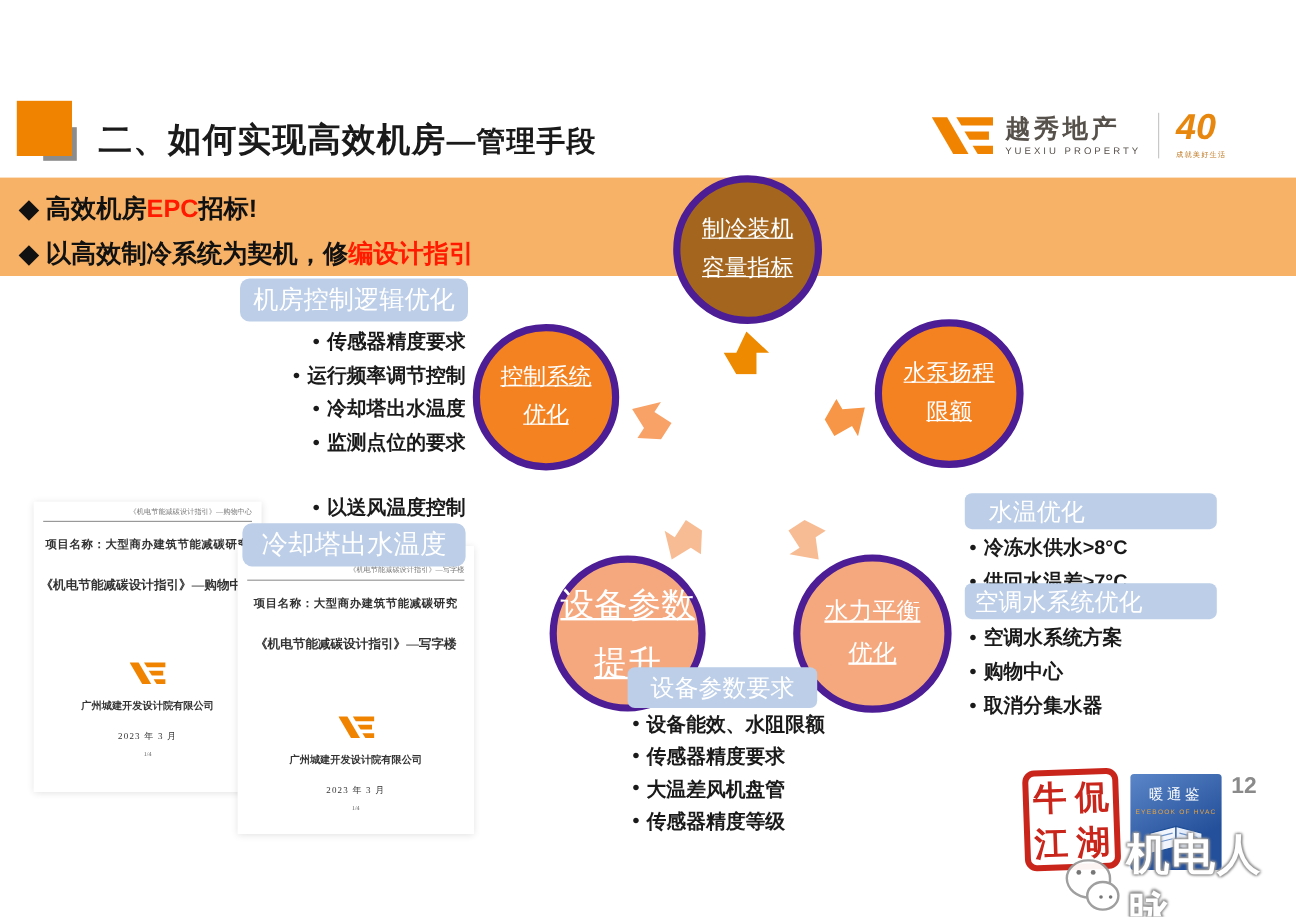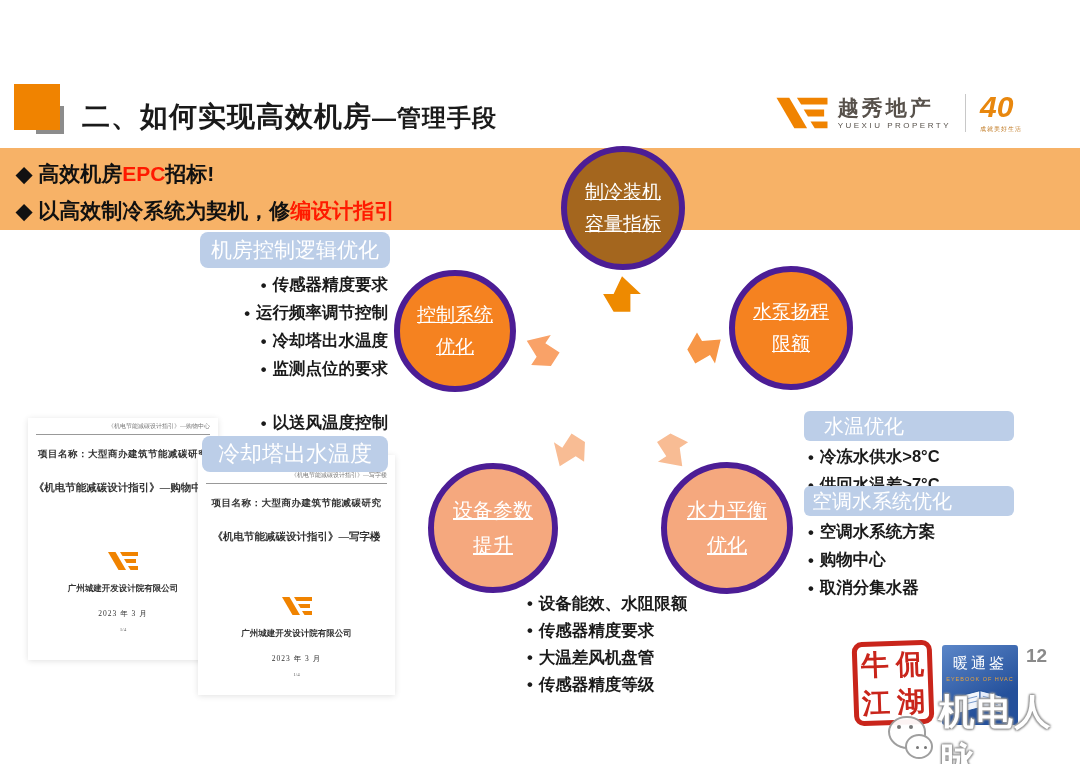--- a/index.html
+++ b/index.html
@@ -34,21 +34,21 @@
 
   
   .circle{position:absolute;border-radius:50%;color:#fff;display:flex;flex-direction:column;
           align-items:center;justify-content:center;text-align:center;border:6px solid #4c1d95;
           box-sizing:border-box;z-index:2;text-decoration:underline;}
   .c-top{left:561px;top:146px;width:124px;height:124px;background:var(--circle-top);font-size:19px;line-height:1.7;}
   .c-center{left:558px;top:319px;width:128px;height:128px;background:var(--circle-center);
             font-size:23px;font-weight:700;letter-spacing:1px;}
   .c-left{left:394px;top:270px;width:122px;height:122px;background:var(--circle-side);font-size:19px;line-height:1.7;}
   .c-right{left:729px;top:266px;width:124px;height:124px;background:var(--circle-side);font-size:19px;line-height:1.7;}
-  .c-bl{left:428px;top:463px;width:130px;height:130px;background:var(--circle-bottom);font-size:20px;line-height:1.75;}
+  .c-bl{left:458px;top:463px;width:130px;height:130px;background:var(--circle-bottom);font-size:28px;line-height:1.75;}
   .c-br{left:661px;top:462px;width:132px;height:132px;background:var(--circle-bottom);font-size:20px;line-height:1.75;}
 
   
   .arrow{position:absolute;z-index:1;}
   .a-up{left:601px;top:276px;width:42px;height:36px;fill:var(--arrow-up);}
   .a-upleft{left:521px;top:332px;width:40px;height:36px;fill:var(--arrow-upleft);transform:rotate(-57deg);}
   .a-upright{left:686px;top:330px;width:40px;height:36px;fill:var(--arrow-upright);transform:rotate(60deg);}
   .a-downleft{left:549px;top:434px;width:40px;height:36px;fill:var(--arrow-down);transform:rotate(-147deg);}
   .a-downright{left:653px;top:434px;width:40px;height:36px;fill:var(--arrow-down);transform:rotate(147deg);}
 
@@ -89,21 +89,21 @@
   .doc-pagenote{font-size:5px;text-align:center;margin-top:8px;color:#666;}
 
   
   .seal{position:absolute;left:853px;top:641px;width:80px;height:84px;border:5px solid var(--seal-red);
         border-radius:10px;transform:rotate(-2deg);display:grid;grid-template-columns:1fr 1fr;
         z-index:4;box-sizing:border-box;}
   .seal span{display:flex;align-items:center;justify-content:center;color:var(--seal-red);
              font-family:"DejaVu Serif",serif;font-size:28px;font-weight:700;}
   .book{position:absolute;left:942px;top:645px;width:76px;height:80px;border-radius:3px;z-index:4;
         background:linear-gradient(150deg,#5b86c8 0%,#24509b 70%);display:flex;flex-direction:column;align-items:center;}
-  .book-title{color:#fff;font-family:"DejaVu Serif",serif;font-size:15px;letter-spacing:3px;margin-top:9px;white-space:nowrap;}
+  .book-title{color:#fff;font-family:"DejaVu Serif",serif;font-size:12px;letter-spacing:3px;margin-top:9px;white-space:nowrap;}
   .book-sub{color:#e8a33d;font-size:5.5px;letter-spacing:1px;margin-top:3px;}
   .book-glyph{width:52px;height:32px;margin-top:3px;}
   .page-num{position:absolute;left:1026px;top:645px;font-size:19px;font-weight:700;color:#8a8a8a;z-index:4;}
 
   .watermark{position:absolute;left:888px;top:688px;display:flex;align-items:center;gap:2px;z-index:6;}
   .wm-icon{position:relative;width:52px;height:46px;opacity:.95;}
   .wm-bubble-big{position:absolute;left:0;top:2px;width:34px;height:29px;background:#fff;
                  border:2px solid #9a9a9a;border-radius:50% 50% 46% 54%;}
   .wm-bubble-small{position:absolute;right:3px;bottom:1px;width:24px;height:21px;background:#fff;
                    border:2px solid #9a9a9a;border-radius:50%;}
@@ -247,20 +247,21 @@
     <div class="row">
         <span>•</span>
         <span>购物中心</span>
       </div>
     <div class="row">
         <span>•</span>
         <span>取消分集水器</span>
       </div>
   </div>
 
+  <div class="pill pill-equip">设备参数要求</div>
   <div class="blist bl-equip">
     <div class="row">
         <span>•</span>
         <span>设备能效、水阻限额</span>
       </div>
     <div class="row">
         <span>•</span>
         <span>传感器精度要求</span>
       </div>
     <div class="row">

